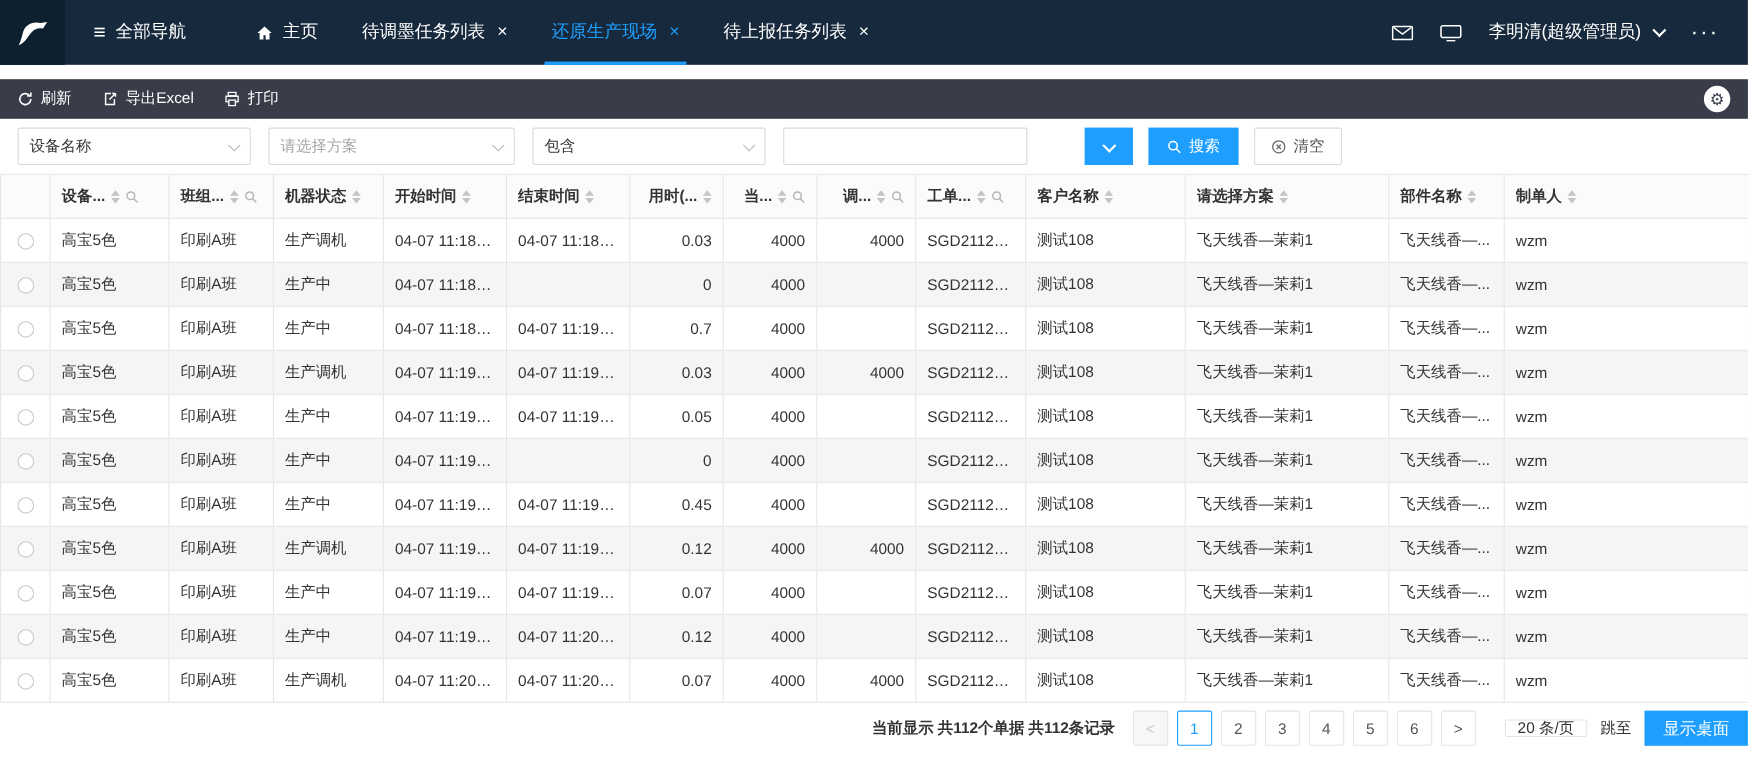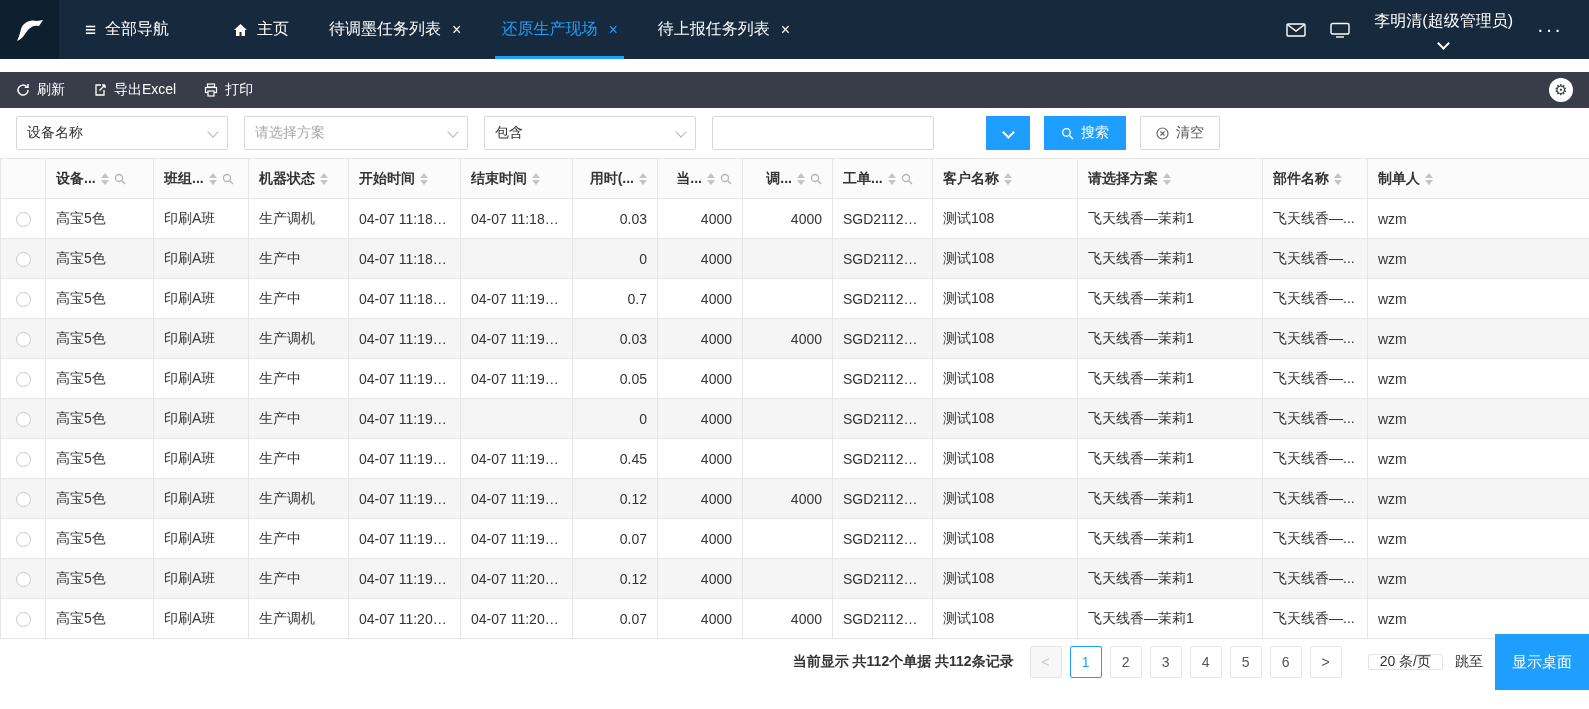--- a/index.html
+++ b/index.html
@@ -11,21 +11,21 @@
   .topbar { height:59px; background:#17293c; display:flex; align-items:stretch; color:#fff; }
   .logo-box { width:59px; background:#0e1f30; display:flex; align-items:center; justify-content:center; flex:0 0 auto; }
   .nav-all { display:flex; align-items:center; gap:9px; padding:0 26px; font-size:16px; cursor:pointer; }
   .menu-ic { font-size:19px; line-height:1; }
   .tabs { display:flex; align-items:stretch; margin-left:18px; }
   .tab { display:flex; align-items:center; gap:9px; padding:0 20px; font-size:16px; position:relative; cursor:pointer; white-space:nowrap; }
   .tab.active { color:#1e9fff; }
   .tab.active::after { content:""; position:absolute; left:14px; right:14px; bottom:0; height:3px; background:#1e9fff; }
   .tab-close { font-size:16px; line-height:1; margin-left:2px; }
   .topbar-right { margin-left:auto; display:flex; align-items:center; gap:24px; padding-right:26px; }
-  .user { display:flex; align-items:center; gap:12px; font-size:16px; cursor:pointer; white-space:nowrap;flex-direction:column; }
+  .user { display:flex; align-items:center; gap:12px; font-size:16px; cursor:pointer; white-space:nowrap; }
   .chev { width:9px; height:9px; border-right:2px solid #fff; border-bottom:2px solid #fff; transform:rotate(45deg); margin-top:-5px; }
   .dots { font-size:20px; letter-spacing:2px; cursor:pointer; }
   .icon-btn { display:flex; align-items:center; cursor:pointer; }
   
   .gap { height:13px; background:#fff; }
   .toolbar { height:36px; background:#393d49; display:flex; align-items:center; color:#fff; padding:0 16px; gap:28px; font-size:14px; }
   .tool { display:flex; align-items:center; gap:7px; cursor:pointer; white-space:nowrap; }
   .gear-btn { margin-left:auto; width:24px; height:24px; border-radius:50%; background:#fff; color:#393d49; display:flex; align-items:center; justify-content:center; font-size:15px; cursor:pointer; }
   
   .filters { display:flex; align-items:center; padding:8px 16px; height:50px; }
@@ -55,21 +55,21 @@
   .mag { color:#b4b4b4; display:inline-flex; cursor:pointer; flex:0 0 auto; }
   
   .footer { height:46px; display:flex; align-items:center; padding-left:23px; }
   .summary { font-weight:bold; font-size:14px; color:#333; margin-left:auto; margin-right:16px; white-space:nowrap; }
   .pager { display:flex; align-items:center; gap:8px; }
   .pg-btn { min-width:32px; height:32px; border:1px solid #e4e4e4; border-radius:2px; background:#fff; display:flex; align-items:center; justify-content:center; font-size:14px; color:#555; cursor:pointer; }
   .pg-btn.disabled { color:#c9c9c9; background:#f7f7f7; cursor:default; }
   .pg-btn.active { border-color:#1e9fff; color:#1e9fff; }
   .page-size { height:16px; border:1px solid #e4e4e4; border-radius:2px; display:flex; align-items:center; padding:0 11px; font-size:14px; margin-left:26px; cursor:pointer; white-space:nowrap; }
   .jump { font-size:14px; margin:0 12px; white-space:nowrap; }
-  .desktop-btn { height:56px; background:#1e9fff; color:#fff; border:none; font-size:15px; padding:0 17px; cursor:pointer; white-space:nowrap; }
+  .desktop-btn { height:32px; background:#1e9fff; color:#fff; border:none; font-size:15px; padding:0 17px; cursor:pointer; white-space:nowrap; }
 </style>
 </head>
 <body>
 
 <div class="topbar">
   <div class="logo-box">
     <svg width="34" height="30" viewBox="0 0 34 30">
         <path d="M4 26c6-2 8-8 12-12 3-3 6-4 10-3l4-6-6 1c-8-2-14 2-16 8-1 4-2 8-4 12z" fill="#fff"></path>
       </svg>
   </div>

